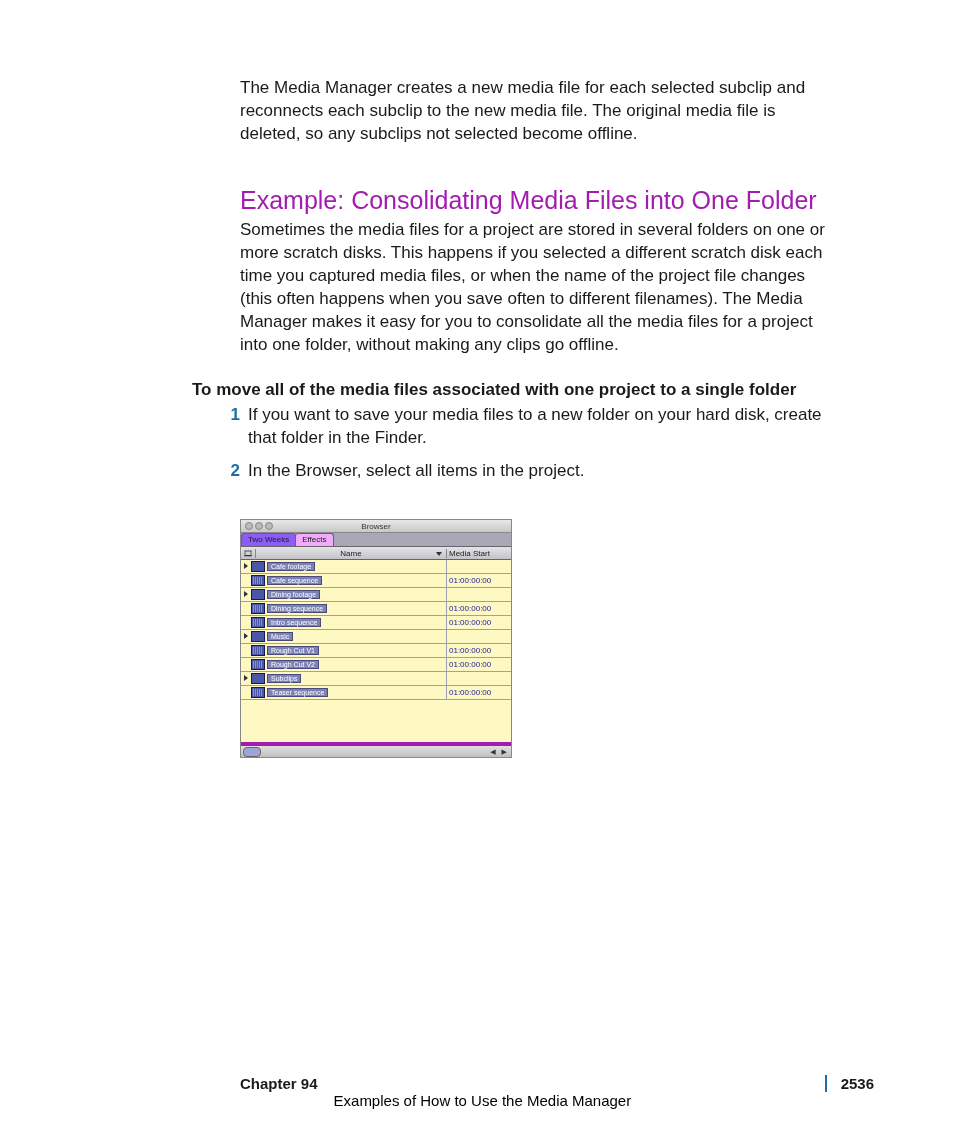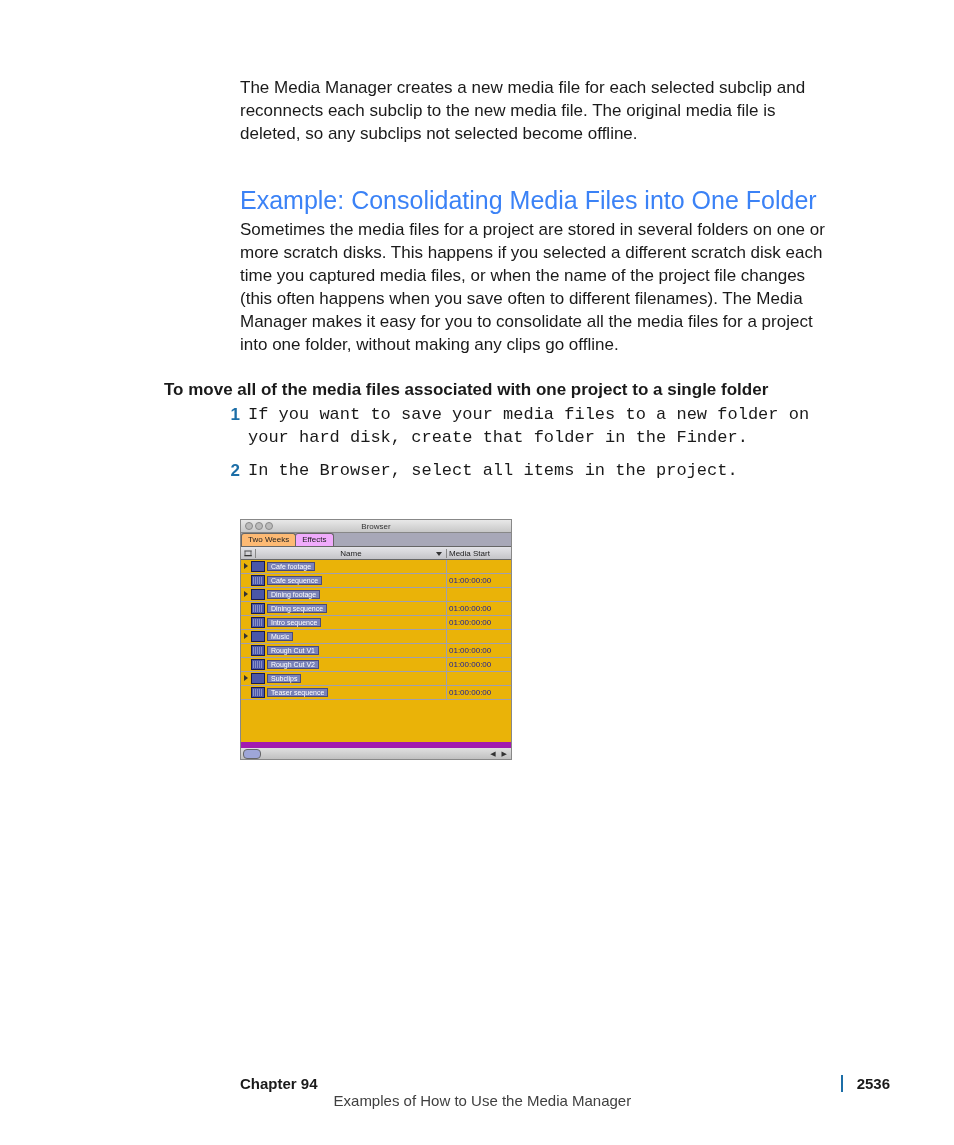--- a/index.html
+++ b/index.html
@@ -16,51 +16,50 @@
     padding: 60px 116px 0 80px;
   }
   .body-text {
     font-size: 17px;
     line-height: 1.35;
     margin-left: 160px;
     margin-bottom: 20px;
   }
   .section-heading {
     font-size: 25px;
-    color: #3b82f6;
+    color: #a21caf;
     font-weight: 400;
     margin-left: 160px;
     margin-top: 40px;
     margin-bottom: 4px;
   }
   .bold-intro {
     font-weight: 700;
     font-size: 17px;
-    margin-left: 84px;
+    margin-left: 112px;
     margin-top: 24px;
     margin-bottom: 4px;
   }
   .step {
     display: flex;
     margin-left: 140px;
     font-size: 17px;
     line-height: 1.35;
     margin-bottom: 10px;
   }
   .step .num {
     width: 20px;
     text-align: right;
     color: #1c6ea7;
     font-weight: 700;
     margin-right: 8px;
     flex-shrink: 0;
   }
   .step .txt {
     flex: 1;
-    font-family: Liberation Mono, monospace;
   }
   
   .figure-wrap {
     display: flex;
     margin-left: 160px;
     margin-top: 36px;
     align-items: flex-start;
   }
   .browser-window {
     width: 270px;
@@ -101,21 +100,21 @@
     font-size: 8px;
     border: 1px solid #666;
     border-bottom: none;
     background: #f0abfc;
     color: #222;
     margin-right: -1px;
     border-top-left-radius: 3px;
     border-top-right-radius: 3px;
   }
   .tab.active {
-    background: #fdba74;
+    background: #8b5cf6;
   }
   .col-header {
     display: flex;
     background: linear-gradient(#e4e4e8,#c4c4c8);
     border-bottom: 1px solid #666;
     height: 12px;
     font-size: 8px;
     color: #222;
     align-items: center;
   }
@@ -132,24 +131,24 @@
   .col-header .media-col {
     width: 62px;
     padding-left: 2px;
   }
   .col-header .icon-col {
     width: 14px;
     border-right: 1px solid #888;
     text-align: center;
   }
   .rows {
-    background: #eab308;
+    background: #fef9c3;
     min-height: 182px;
     position: relative;
-    border-bottom: 6px solid #a21caf;
+    border-bottom: 4px solid #a21caf;
   }
   .row {
     display: flex;
     align-items: center;
     height: 13px;
     border-bottom: 1px solid #9f9faf;
     font-size: 8px;
   }
   .row .arrow {
     width: 10px;
@@ -219,31 +218,31 @@
     top: 8px;
     width: 183px;
     height: 1px;
     background: #000;
   }
   
   .footer {
     position: absolute;
     bottom: 36px;
     left: 80px;
-    right: 64px;
+    right: 80px;
     display: flex;
     align-items: center;
     font-size: 15px;
   }
   .footer .chapter {
     font-weight: 700;
     margin-left: 160px;
   }
   .footer .chtitle {
-    color: #404040;
+    color: #000000;
     margin-left: 16px;
     margin-top: 35px;
   }
   .footer .pnum {
     margin-left: auto;
     font-weight: 700;
     padding-left: 14px;
     border-left: 2px solid #1c6ea7;
   }
 </style>

